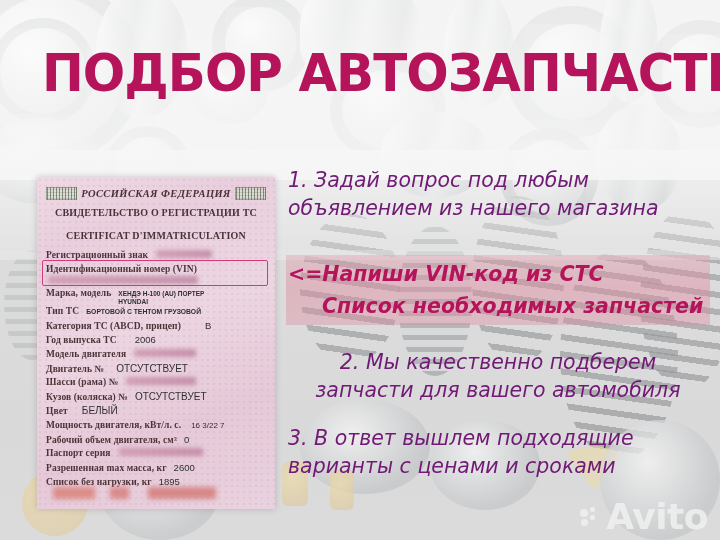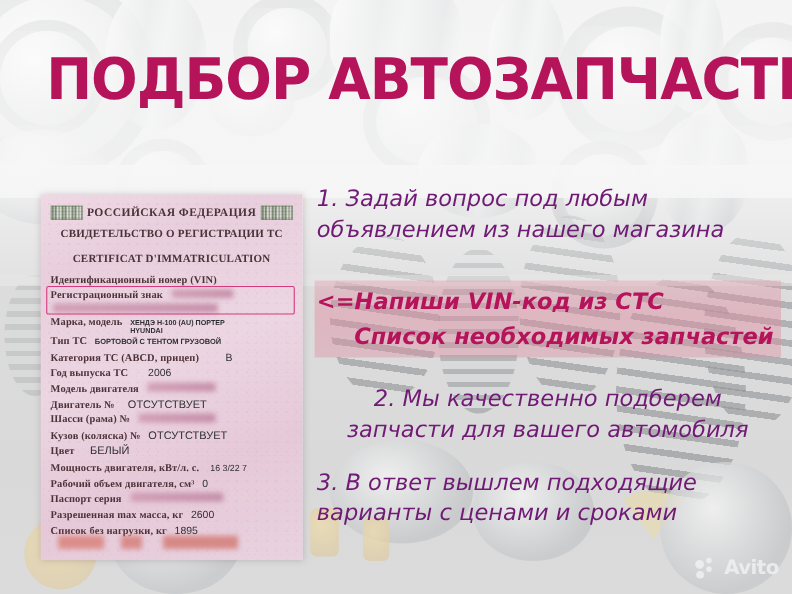--- a/index.html
+++ b/index.html
@@ -106,21 +106,21 @@
     content:"";position:absolute;inset:0;
     background-image:
       radial-gradient(rgba(190,120,150,.16) .7px, transparent .8px),
       radial-gradient(rgba(160,150,195,.12) .7px, transparent .8px);
     background-size:6px 6px, 9px 9px;
     background-position:0 0, 3px 4px;
     pointer-events:none;
   }
   .doc-inner{position:relative;z-index:2;padding:7px 9px 0 9px;}
 
-  .doc-topline{display:flex;align-items:center;justify-content:center;gap:4px;margin-top:3px;}
+  .doc-topline{display:flex;align-items:center;justify-content:center;gap:4px;margin-top:3px;font-style:italic;}
   .guil{
     width:34px;height:11px;
     background:repeating-linear-gradient(90deg, rgba(90,120,85,.75) 0 1.5px, rgba(215,225,210,.45) 1.5px 3px),
                repeating-linear-gradient(0deg, rgba(90,120,85,.35) 0 1.5px, transparent 1.5px 3px);
     border:1px solid rgba(95,120,90,.5);
   }
   .rf{
     font-family:"Liberation Serif", serif;
     font-weight:bold;font-size:10.5px;letter-spacing:.4px;
     color:#4a3338;white-space:nowrap;
@@ -164,21 +164,21 @@
     position:absolute;right:12px;bottom:10px;
     display:flex;align-items:center;gap:6px;opacity:.82;
   }
   .avito .dots{position:relative;width:20px;height:20px;}
   .avito .dots i{position:absolute;border-radius:50%;background:#f2f2f2;display:block;}
   .avito .dots i:nth-child(1){width:8px;height:8px;left:0;top:2px;}
   .avito .dots i:nth-child(2){width:5px;height:5px;left:10px;top:0px;}
   .avito .dots i:nth-child(3){width:5px;height:5px;left:10px;top:8px;}
   .avito .dots i:nth-child(4){width:7px;height:7px;left:1px;top:12px;}
   .avito .wm{
-    font-family:"DejaVu Sans", sans-serif;font-weight:bold;font-size:18px;
+    font-family:"DejaVu Sans", sans-serif;font-weight:bold;font-size:36px;
     color:#f2f2f2;letter-spacing:-.5px;line-height:26px;
   }
 </style>
 </head>
 <body>
 
 <div id="stage">
 
   <div class="bg">
 
@@ -239,25 +239,25 @@
       <div class="doc-topline">
         <span class="guil"></span>
         <span class="rf">РОССИЙСКАЯ ФЕДЕРАЦИЯ</span>
         <span class="guil"></span>
       </div>
       <div class="doc-t1">СВИДЕТЕЛЬСТВО О РЕГИСТРАЦИИ ТС</div>
       <div class="doc-t2">CERTIFICAT D'IMMATRICULATION</div>
 
       <div class="rows">
         <div class="row">
-          <span class="lbl">Идентификационный номер (VIN)</span>
-        </div>
-        <div class="row">
           <span class="lbl">Регистрационный знак</span>
           <span class="redact" style="width:56px;"></span>
+        </div>
+        <div class="row">
+          <span class="lbl">Идентификационный номер (VIN)</span>
         </div>
         <div class="row" style="height:11px;">
           <span class="redact" style="width:150px;margin-left:2px;"></span>
         </div>
         <div class="row">
           <span class="lbl">Марка, модель</span>
           <span class="val small">ХЕНДЭ Н-100 (AU) ПОРТЕР HYUNDAI</span>
         </div>
         <div class="row">
           <span class="lbl">Тип ТС</span>

